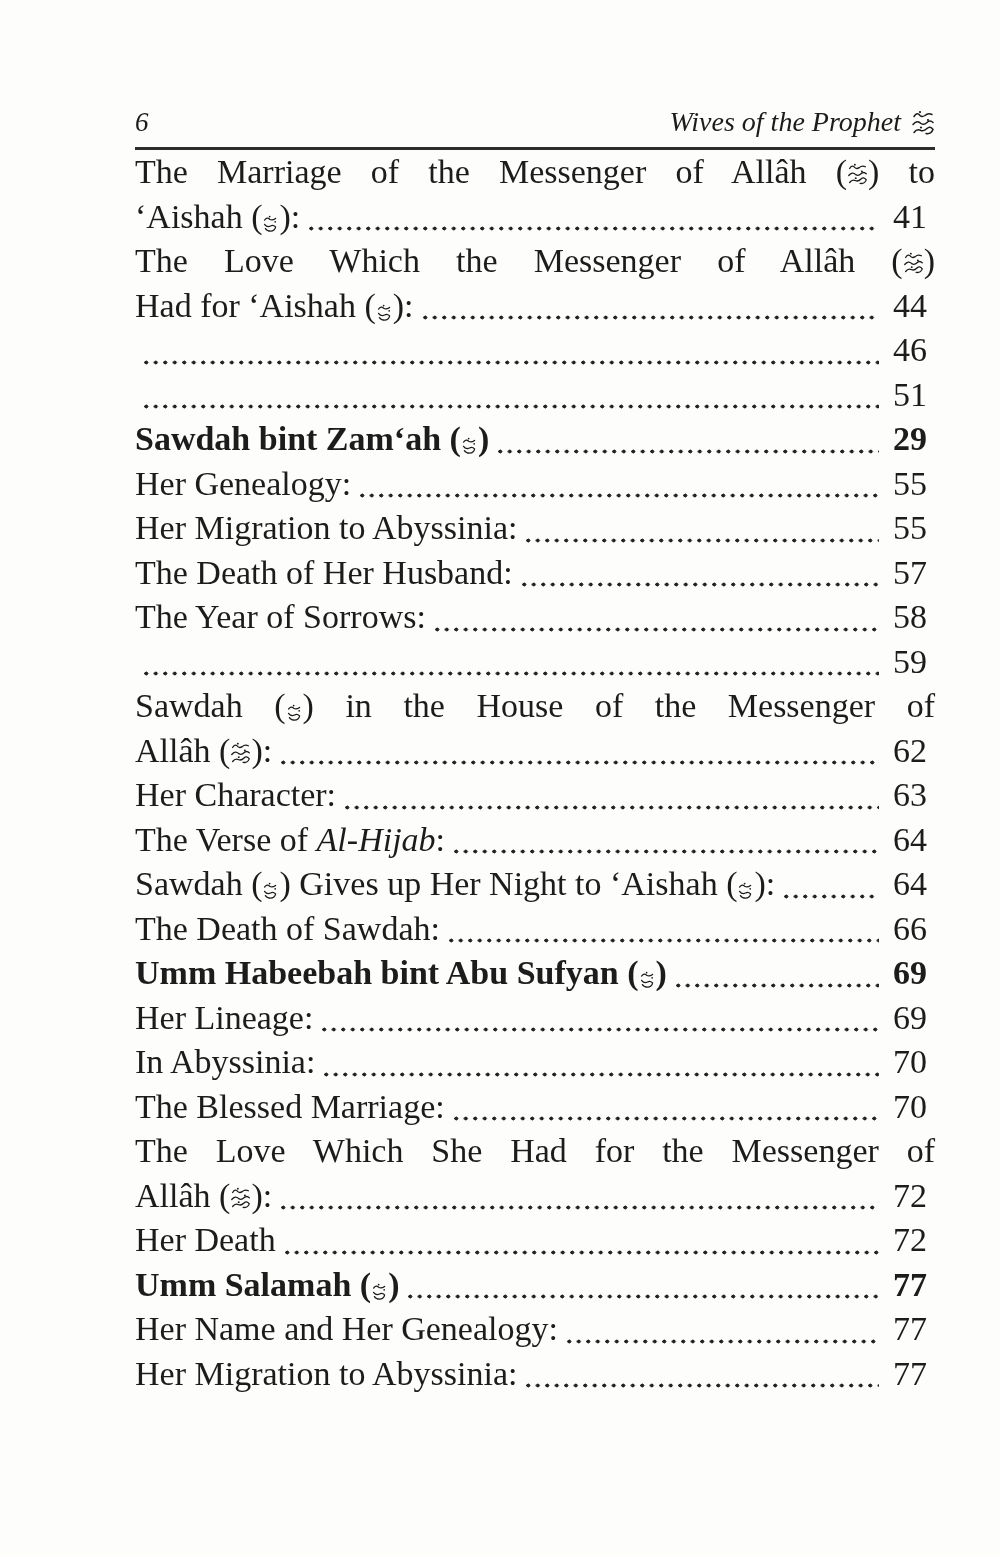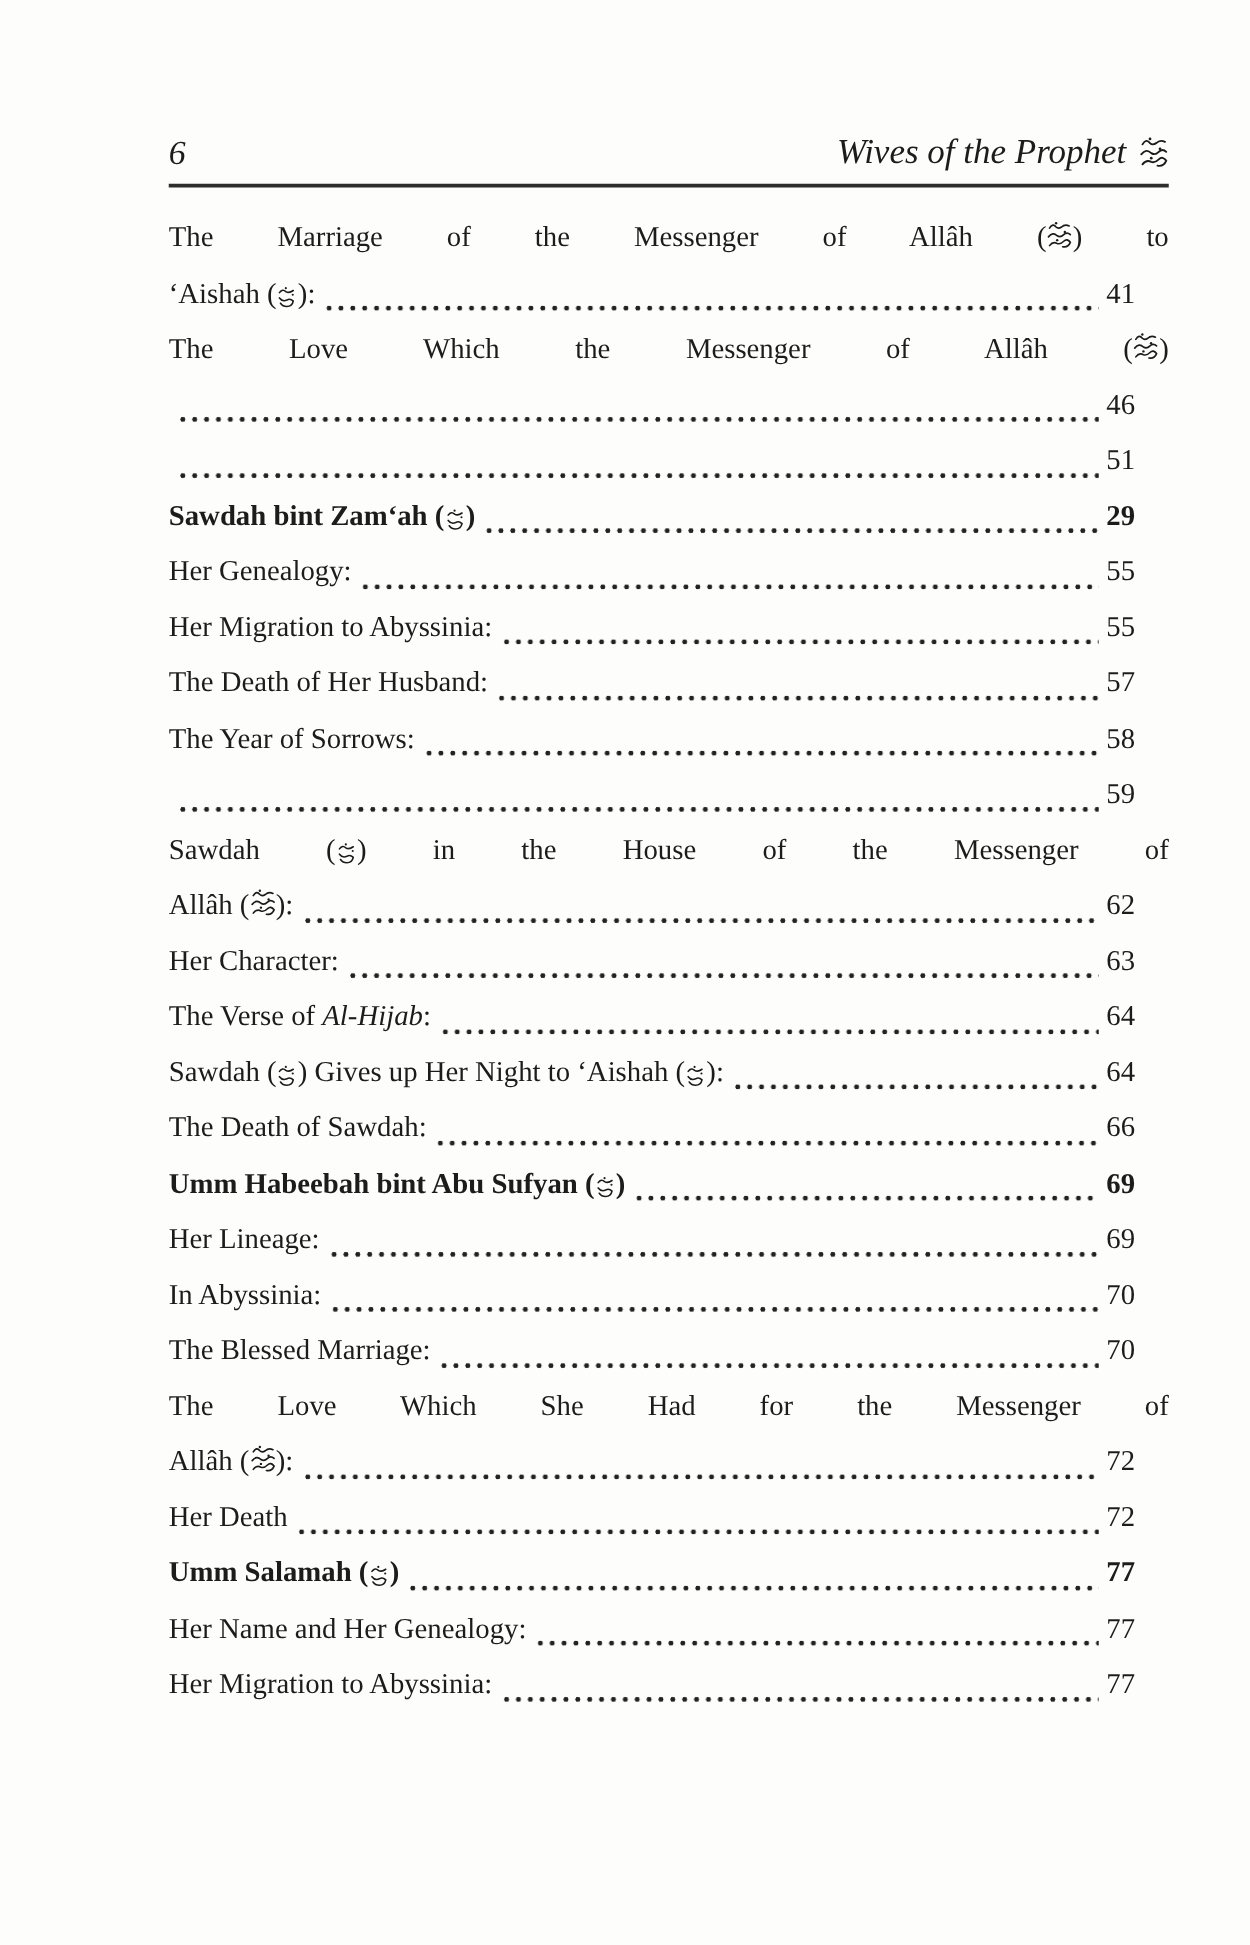--- a/index.html
+++ b/index.html
@@ -30,22 +30,21 @@
     font-size: 28px;
     line-height: 36px;
   }
   .pg-header .folio { font-size: 27px; }
   .title-wrap { white-space: nowrap; }
   .rule {
     margin-top: 7px;
     border-top: 3px solid #2e2e2e;
   }
   .toc {
-    margin-top: 18px;
-    font-size: 23px;
+    font-size: 34px;
   }
   .toc-entry { margin: 0; }
   .toc-entry.bold .line { font-weight: bold; }
   .line {
     height: 44.5px;
     line-height: 44.5px;
   }
   .line.full {
     text-align: justify;
     text-align-last: justify;
@@ -59,21 +58,21 @@
     height: 5px;
     margin: 0 6px 8px 9px;
     background-image: radial-gradient(circle at 2.3px 2.5px, #222222 1.8px, transparent 2.2px);
     background-size: 9.5px 5px;
     background-repeat: repeat-x;
     background-position: left center;
   }
   .pagenum {
     flex: 0 0 auto;
     min-width: 50px;
-    text-align: left;
+    text-align: center;
   }
   em { font-style: italic; }
   .honorific { white-space: nowrap; }
   .honorific svg { vertical-align: -6px; }
   .sym-saw { width: 21px; height: 27px; }
   .sym-ra  { width: 17px; height: 21px; }
   .header-sym { margin-left: 10px; }
   .header-sym .sym-saw { width: 24px; height: 31px; vertical-align: -9px; }
 </style>
 </head>
@@ -137,20 +136,34 @@
                   <path d="M3 7 q3 -5 6 -1 q2 2 5 0 q3 -3 7 -1"></path>
                   <path d="M2 15 q4 -5 8 -1 q3 2 6 -1 q3 -3 6 0"></path>
                   <path d="M3 23 q3 -4 7 -2 q3 1 6 -2 q3 -3 6 1 q-2 5 -7 4"></path>
                 </g>
                 <g fill="#1b1b1b">
                   <circle cx="9" cy="2.6" r="1.1"></circle>
                   <circle cx="17" cy="10.5" r="1.1"></circle>
                   <circle cx="10" cy="18" r="1.1"></circle>
                 </g>
               </svg>)</span></div>
+          <div class="line last">
+            <span class="entry-text">Had for ‘Aishah <span class="honorific">(<svg class="sym-ra" viewBox="0 0 20 22" xmlns="http://www.w3.org/2000/svg">
+                  <g stroke="#1b1b1b" fill="none" stroke-width="1.5" stroke-linecap="round">
+                    <path d="M3 7 q3 -4 6 -1 q3 2 7 -1"></path>
+                    <path d="M3 12 q3 4 7 2 q3 -2 6 1 q-1 5 -6 5 q-4 0 -6 -3"></path>
+                  </g>
+                  <g fill="#1b1b1b">
+                    <circle cx="9" cy="2.8" r="1"></circle>
+                    <circle cx="15.5" cy="9" r="1"></circle>
+                  </g>
+                </svg>)</span>:</span>
+            <span class="leader"></span>
+            <span class="pagenum">44</span>
+          </div>
         </div>
         <div class="toc-entry">
           <div class="line last">
             <span class="leader"></span>
             <span class="pagenum">46</span>
           </div>
         </div>
         <div class="toc-entry">
           <div class="line last">
             <span class="leader"></span>

